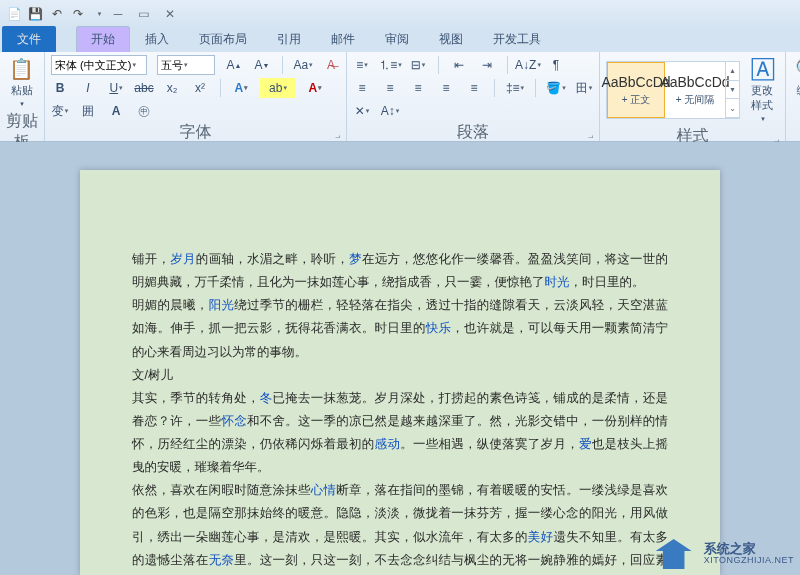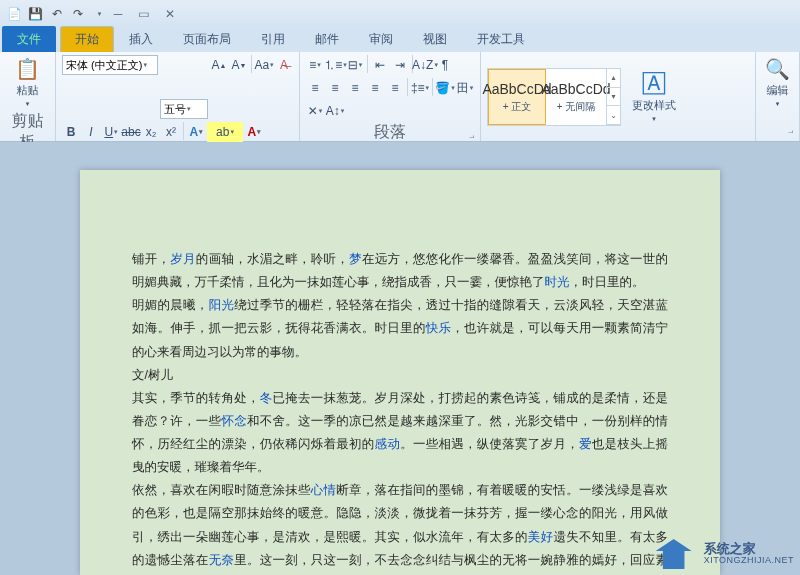--- a/index.html
+++ b/index.html
@@ -7,37 +7,37 @@
 
 .title-bar { height: 28px; background: linear-gradient(#e3edf7,#d4e3f2); display: flex; align-items: center; padding: 0 6px; font-size: 12px; color: #4a4a4a; }
 .qat { display: flex; gap: 3px; align-items: center; }
 .qat-btn { width: 18px; height: 18px; display: flex; align-items: center; justify-content: center; border-radius: 2px; }
 .title-text { flex: 1; text-align: center; color: #5a6878; }
 .win-controls { display: flex; gap: 6px; }
 .win-btn { width: 20px; height: 16px; display: flex; align-items: center; justify-content: center; color: #5a6878; }
 
 .tab-strip { height: 24px; background: #d4e3f2; display: flex; align-items: flex-end; padding-left: 2px; }
 .menu-tab { padding: 4px 14px; font-size: 12px; color: #3b5372; cursor: pointer; border: 1px solid transparent; border-bottom: none; }
-.file-tab { background: #1f6fc5; color: #86efac; border-radius: 2px 2px 0 0; margin-right: 4px; }
-.menu-tab.active { background: #eab308; border-color: #a9bfd6; border-radius: 3px 3px 0 0; }
+.file-tab { background: #1f6fc5; color: #e5e5e5; border-radius: 2px 2px 0 0; margin-right: 20px; }
+.menu-tab.active { background: #c4b5fd; border-color: #a9bfd6; border-radius: 3px 3px 0 0; }
 
 .ribbon { height: 90px; background: linear-gradient(#f5f9fd,#e6eef7); border-bottom: 1px solid #a9bfd6; display: flex; }
 .group { border-right: 1px solid #c4d5e6; padding: 3px 6px 2px; display: flex; flex-direction: column; }
 .group-body { flex: 1; display: flex; align-items: flex-start; gap: 3px; }
 .group-label { font-size: 16px; color: #5a6878; text-align: center; padding: 1px 0; position: relative; }
 .group-label::after { content: "⌐"; position: absolute; right: 0; bottom: 1px; font-size: 9px; color: #7a8a9a; transform: rotate(180deg); }
 
 .big-btn { display: flex; flex-direction: column; align-items: center; gap: 2px; font-size: 11px; color: #3b5372; padding: 2px 4px; cursor: pointer; }
 .big-icon { width: 24px; height: 24px; display: flex; align-items: center; justify-content: center; font-size: 20px; }
 
 .font-cols { display: flex; flex-direction: column; gap: 3px; }
-.font-row { display: flex; gap: 2px; align-items: flex-start; }
+.font-row { display: flex; gap: 10px; align-items: center; }
 .combo { height: 20px; border: 1px solid #a9bfd6; background: #fff; font-size: 11px; padding: 0 3px; display: flex; align-items: center; }
 .combo.name { width: 96px; }
-.combo.size { width: 48px; margin-top: 44px; }
+.combo.size { width: 58px; }
 .mini { width: 18px; height: 20px; border: 1px solid transparent; display: flex; align-items: center; justify-content: center; font-size: 12px; color: #3b5372; cursor: pointer; }
 .sep { width: 1px; height: 18px; background: #c4d5e6; margin: 0 1px; }
 .dd::after { content: "▾"; font-size: 7px; margin-left: 1px; color: #5a6878; }
 
 .style-gal { display: flex; gap: 1px; border: 1px solid #c4d5e6; background: #fff; }
 .style-item { width: 58px; height: 56px; border: 1px solid transparent; display: flex; flex-direction: column; align-items: center; justify-content: center; font-size: 10px; color: #3b5372; cursor: pointer; }
 .style-item.sel { border-color: #f0b030; background: #fdeec8; }
 .style-preview { font-size: 14px; color: #333; margin-bottom: 3px; }
 .style-preview.big { font-size: 22px; font-weight: bold; color: #2a5a8a; }
 .gal-scroll { width: 14px; display: flex; flex-direction: column; border-left: 1px solid #c4d5e6; }
@@ -190,20 +190,21 @@
             <span>▾</span>
             <span>⌄</span>
           </div>
       </div>
       <div class="big-btn" style="margin-left:4px">
         <span class="big-icon" style="color:#2a7aca">🄰</span>
         <span>更改样式</span>
         <span style="font-size:7px">▾</span>
       </div>
     </div>
+    <div class="group-label">样式</div>
   </div>
 
   <div class="group" style="width:44px">
     <div class="group-body" style="justify-content:center">
       <div class="big-btn">
         <span class="big-icon">🔍</span>
         <span>编辑</span>
         <span style="font-size:7px">▾</span>
       </div>
     </div>

